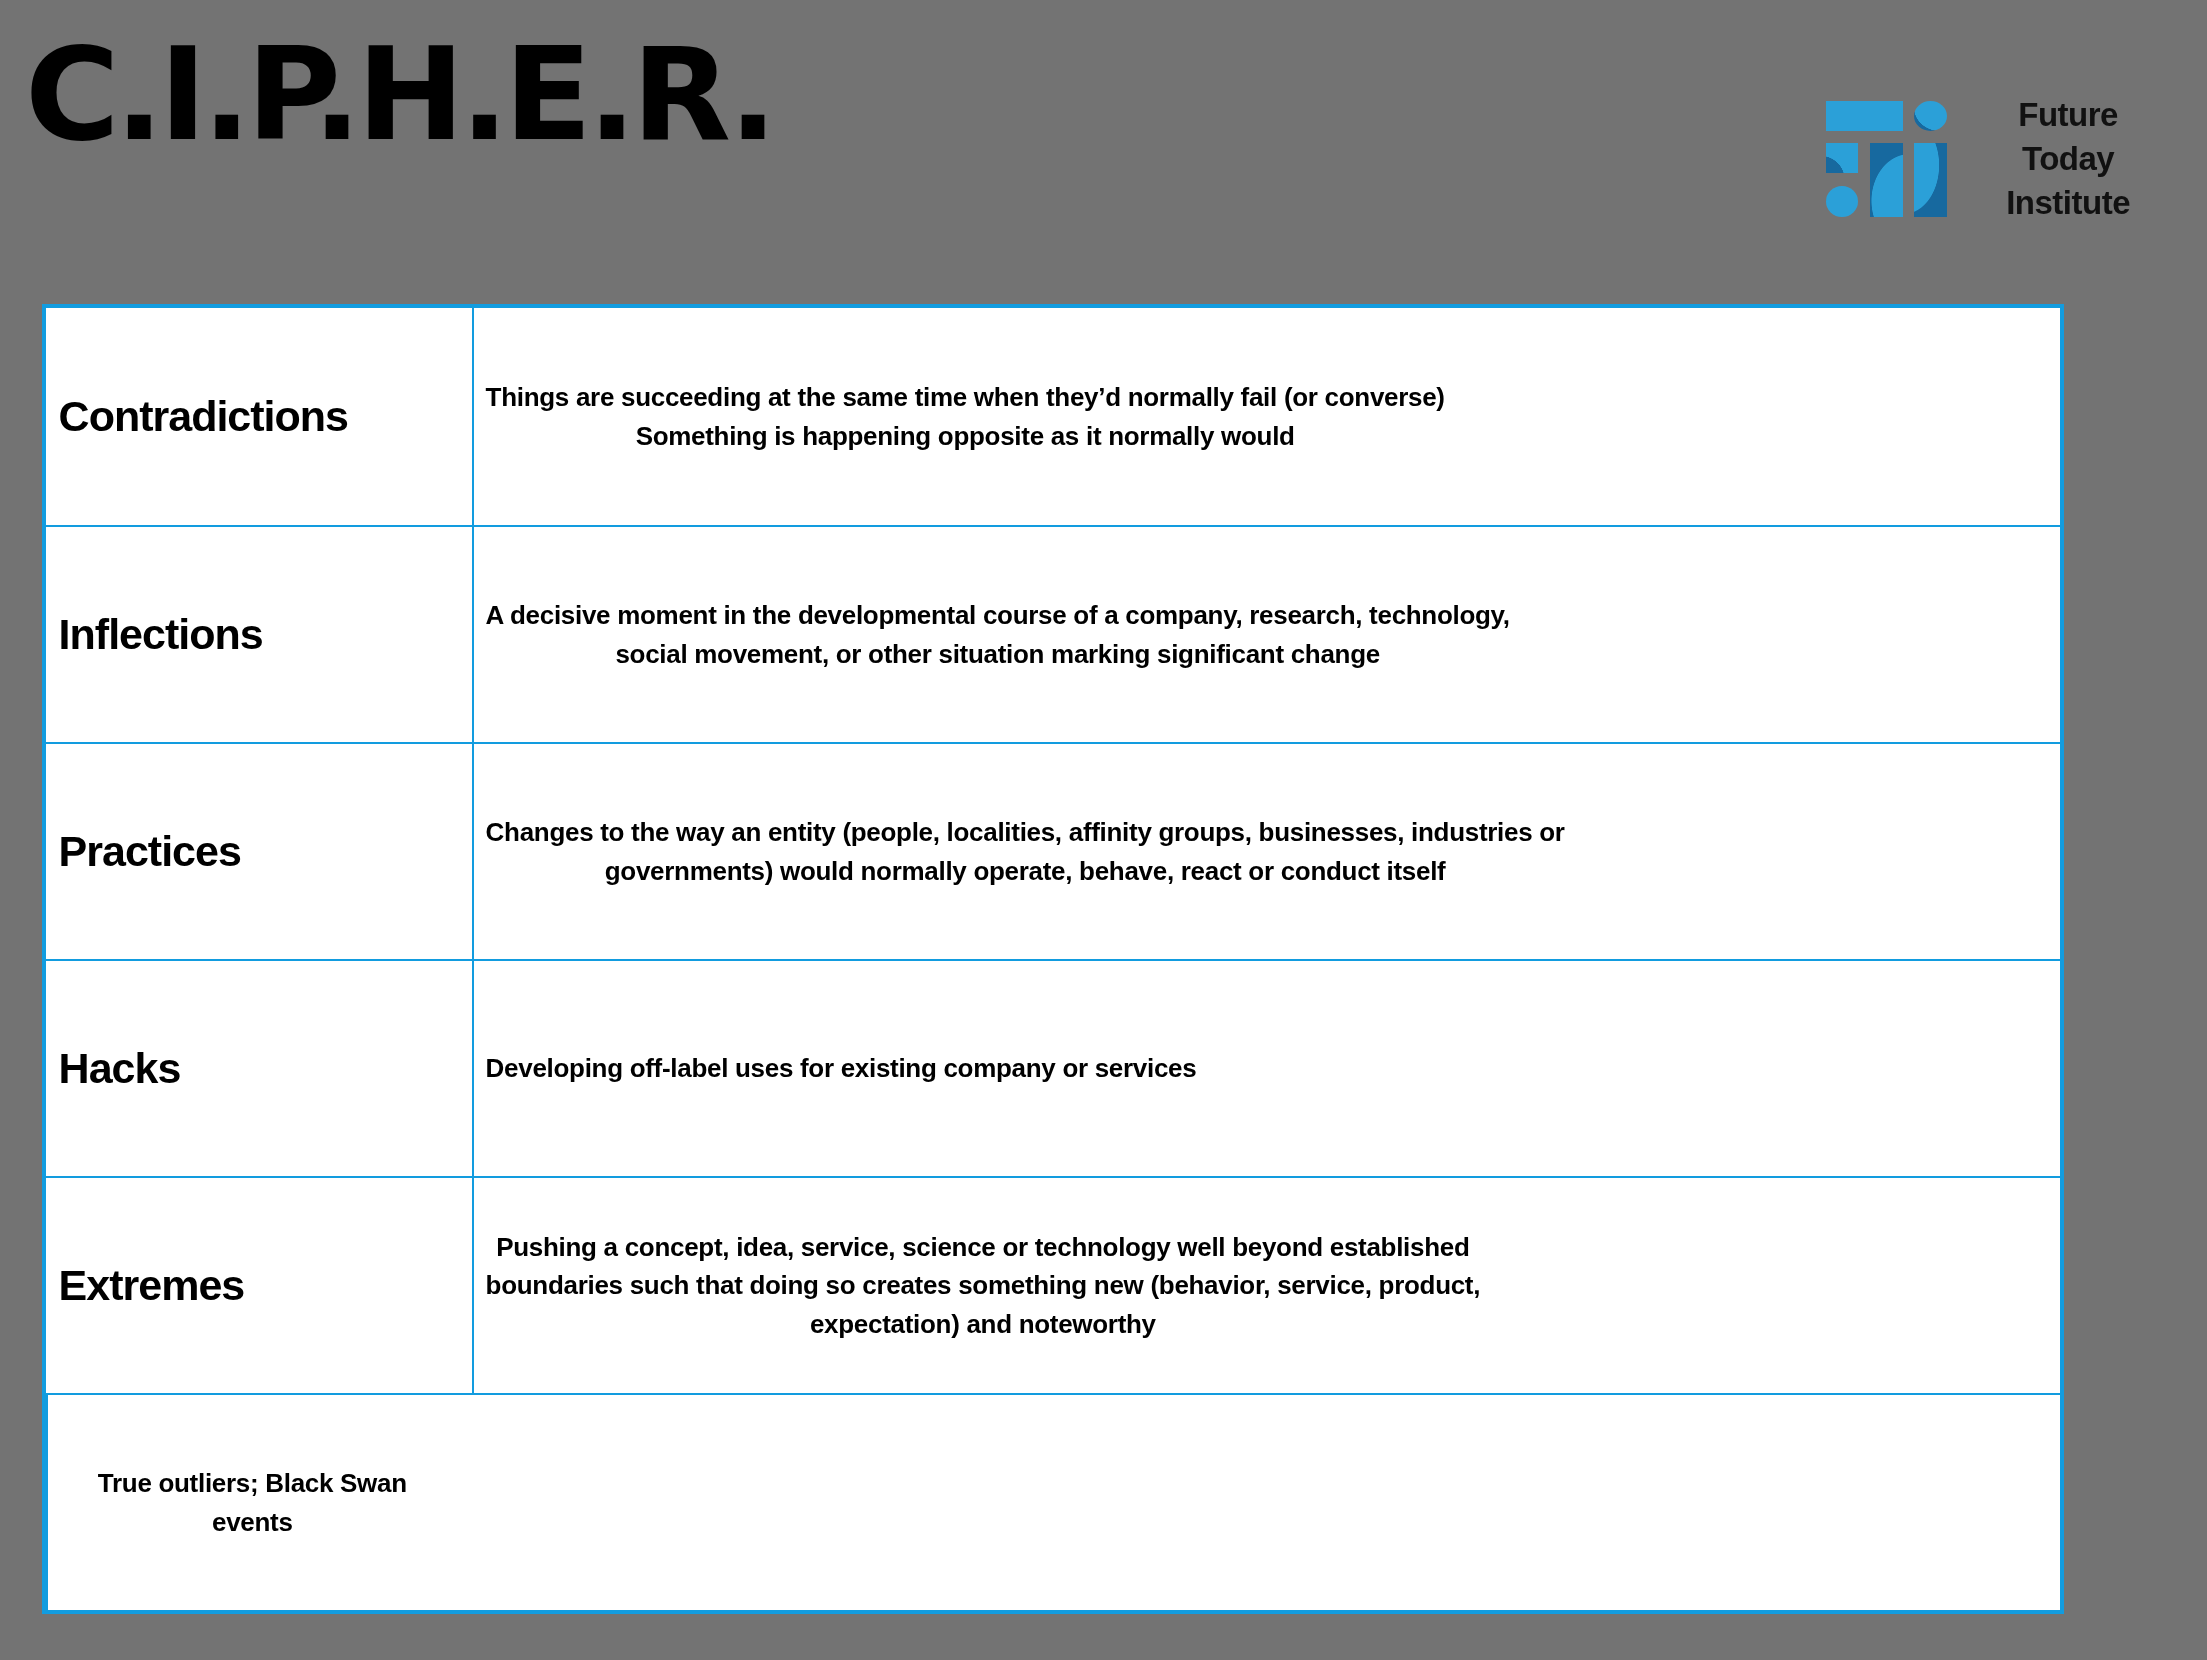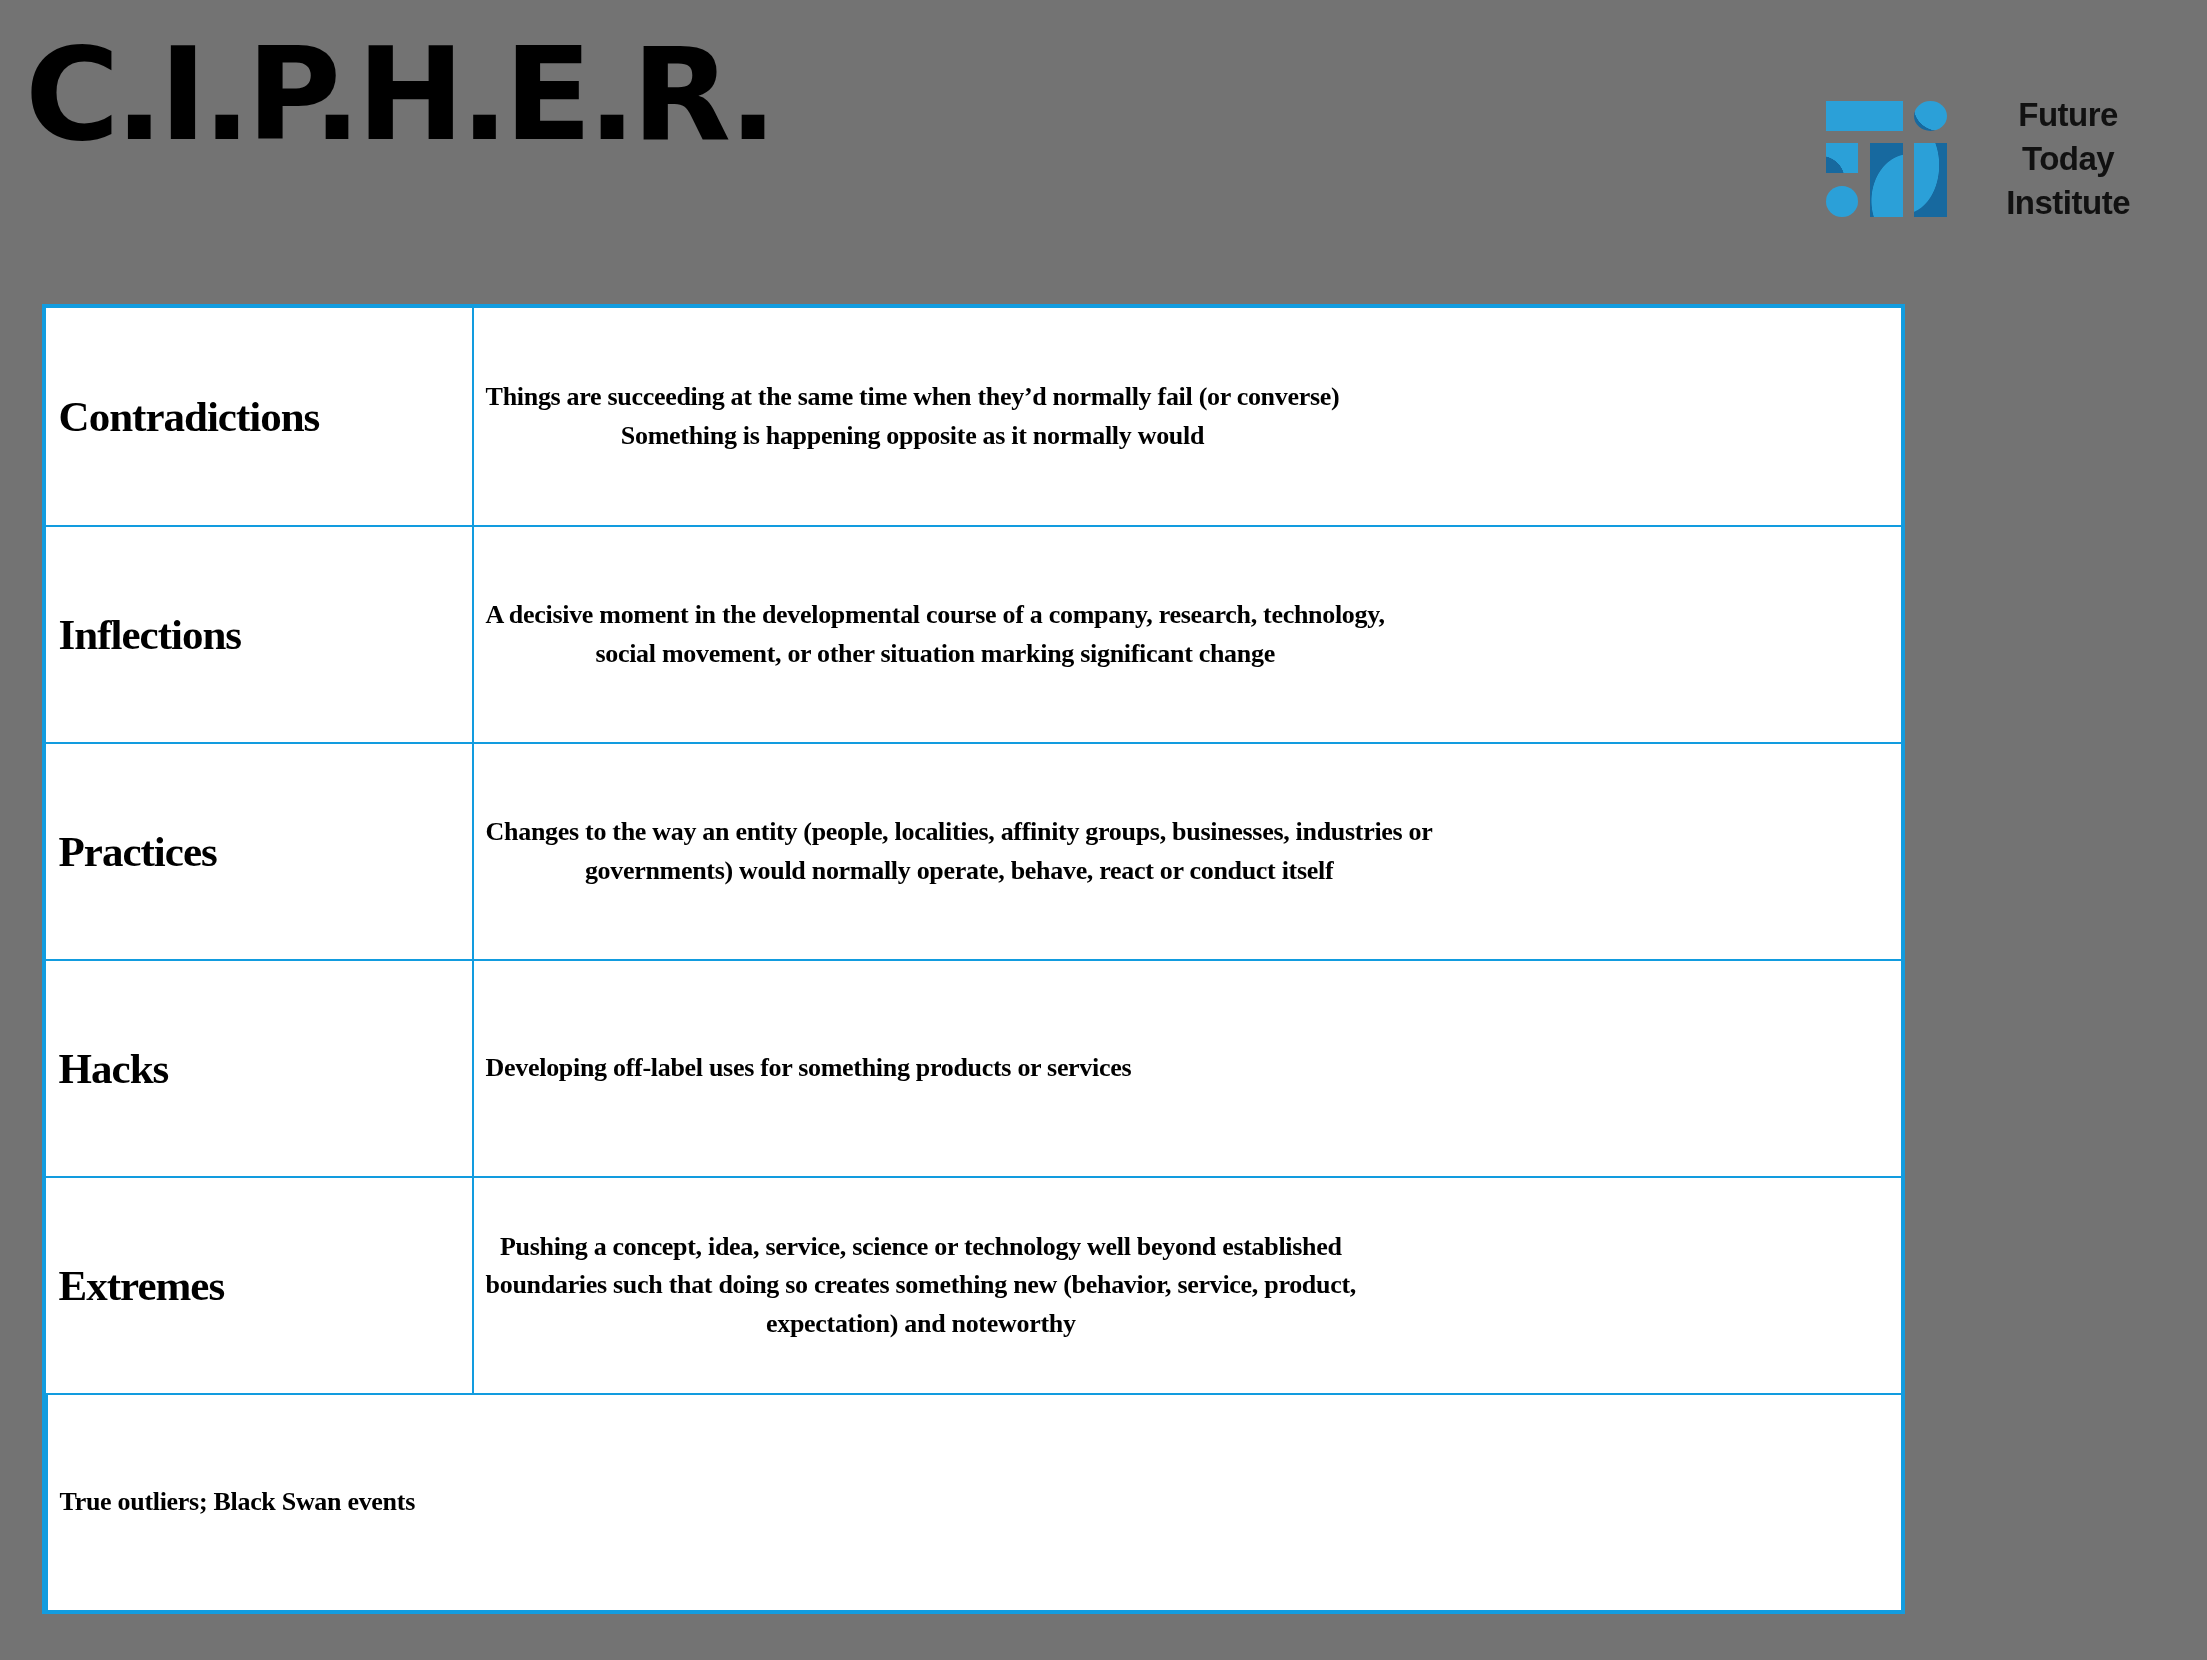--- a/index.html
+++ b/index.html
@@ -84,24 +84,23 @@
     letter-spacing: -0.5px;
     color: #111111;
   }
   .logo-wordmark div { white-space: nowrap; margin-left: 36px; }
 
   
   .cipher-table {
     position: absolute;
     left: 42px;
     top: 304px;
-    width: 1863px;
+    width: 2022px;
     border: 4.8px solid var(--accent);
     background: #ffffff;
-    font-family: Liberation Serif, serif;
   }
   .t-row {
     display: grid;
     grid-template-columns: 426px 1fr;
     height: 217px;
     border-top: 2.9px solid var(--accent);
   }
   .t-row:first-child { border-top: none; }
   .term-cell {
     display: flex;
@@ -162,21 +161,21 @@
     </div>
 
     <div class="t-row">
       <div class="term-cell">Practices</div>
       <div class="def-cell">Changes to the way an entity (people, localities, affinity groups, businesses, industries or
 governments) would normally operate, behave, react or conduct itself</div>
     </div>
 
     <div class="t-row">
       <div class="term-cell">Hacks</div>
-      <div class="def-cell">Developing off-label uses for something products or services</div>
+      <div class="def-cell">Developing off-label uses for existing company or services</div>
     </div>
 
     <div class="t-row">
       <div class="term-cell">Extremes</div>
       <div class="def-cell">Pushing a concept, idea, service, science or technology well beyond established
 boundaries such that doing so creates something new (behavior, service, product,
 expectation) and noteworthy</div>
     </div>
 
     <div class="t-row">

